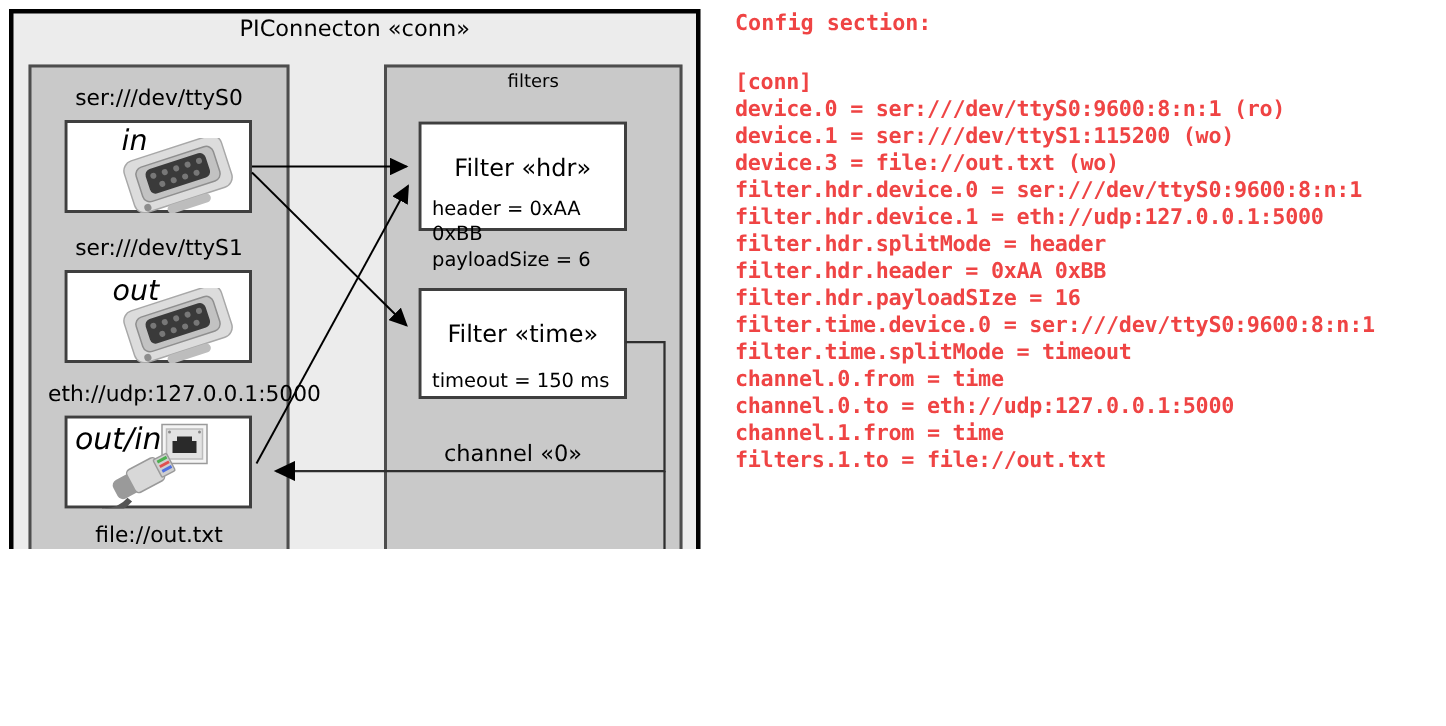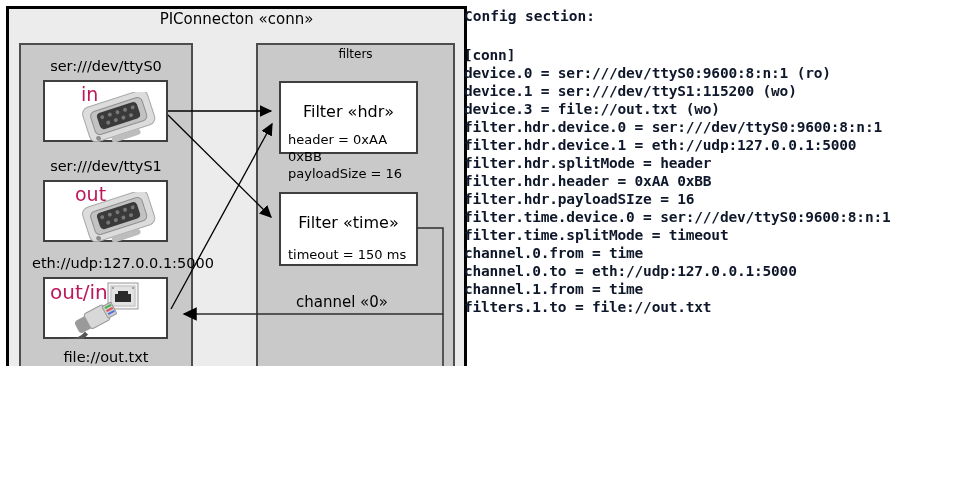--- a/index.html
+++ b/index.html
@@ -17,40 +17,40 @@
   .panel.devices { left:19px;  width:174px; }
   .panel.filters { left:256px; width:199px; }
   .filters-title { position:absolute; left:256px; top:47px; width:199px;
                    text-align:center; font-size:12px; }
 
   .dev-label { position:absolute; left:19px; width:174px; text-align:center;
                font-size:14.5px; white-space:nowrap; }
   .dev-label.wide { left:32px; width:174px; }
   .dev-box { position:absolute; left:43px; width:125px; height:62px;
              background:#fff; border:2px solid #3f3f3f; }
-  .port { position:absolute; font-size:19px; color:#be185d; white-space:nowrap; }
+  .port { position:absolute; font-size:19px; color:#000000; white-space:nowrap;font-style:italic; }
   .dev-art { position:absolute; }
 
   .filter-box { position:absolute; left:279px; width:139px; background:#fff;
                 border:2px solid #3f3f3f; }
   .filter-title { text-align:center; font-size:16px; margin-top:19px; }
   .filter-props { margin:10px 0 0 7px; font-size:13px; line-height:17px; }
 
   .channel-label { position:absolute; left:267px; width:150px; text-align:center;
                    font-size:15px; z-index:11; }
 
   .arrow-layer { position:absolute; left:0; top:0; width:964px; height:484px;
                  z-index:10; pointer-events:none; }
   .bottom-tick { position:absolute; left:235px; top:475px; width:2px; height:9px;
                  background:#000; }
 
   
-  .config { position:absolute; left:464px; top:8px; width:475px;
+  .config { position:absolute; left:490px; top:8px; width:475px;
             font-family:"DejaVu Sans Mono", "Liberation Mono", monospace;
-            font-weight:700; font-size:14.5px; color:#0f172a; }
+            font-weight:700; font-size:14.5px; color:#ef4444; }
   .config-heading { height:18px; margin-bottom:21px; }
   .config-lines div { height:18px; white-space:nowrap; letter-spacing:-0.2px; }
 </style>
 </head>
 <body>
 
 <div class="stage">
 
   <div class="outer-box"></div>
   <div class="diagram-title">PIConnecton «conn»</div>
@@ -152,21 +152,21 @@
       <line x1="14" y1="49" x2="54" y2="6" stroke="#e6e6e6" stroke-width="1.5"></line>
       <path d="M52 3 l6 4 l-5 4 z" fill="#8f8f8f"></path>
       <path d="M56 5 l2 1.4 l-1.6 1.4 z" fill="#222"></path>
     </svg>
   </div>
 
   <div class="filter-box" style="top:81px;height:73px">
     <div class="filter-title">Filter «hdr»</div>
     <div class="filter-props">
         <div>header = 0xAA 0xBB</div>
-        <div>payloadSize = 16</div>
+        <div>payloadSize = 6</div>
       </div>
   </div>
   <div class="filter-box" style="top:192px;height:74px">
     <div class="filter-title">Filter «time»</div>
     <div class="filter-props" style="margin-top:14px">
         <div>timeout = 150 ms</div>
       </div>
   </div>
 
   <div class="channel-label" style="top:293px">channel «0»</div>

